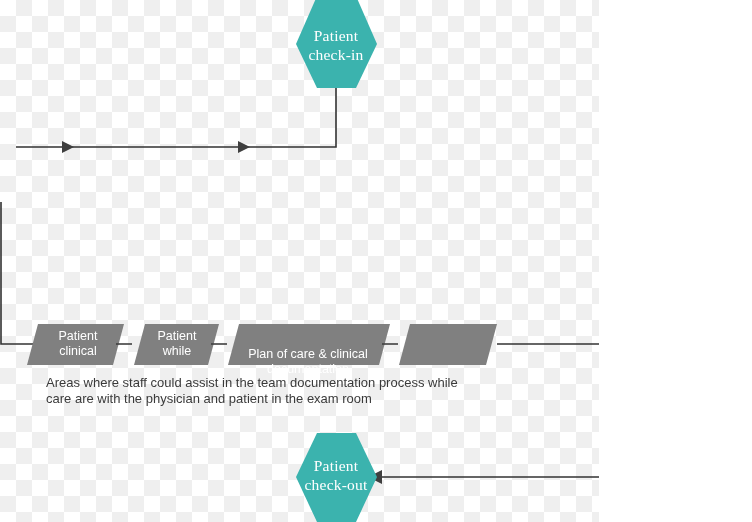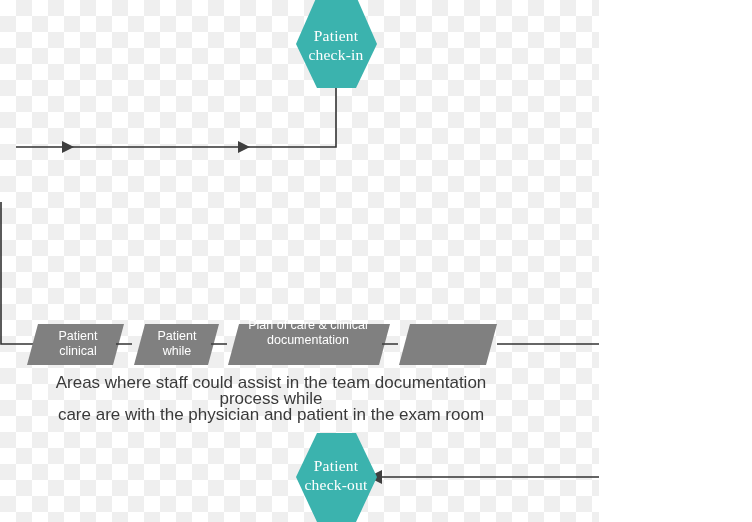--- a/index.html
+++ b/index.html
@@ -60,24 +60,23 @@
     text-align: center;
     pointer-events: none;
   }
 
   
   #caption {
     position: absolute;
     left: 46px;
     top: 375px;
     width: 450px;
-    text-align: center;
     color: #3a3a3a;
     font-family: "Liberation Sans", sans-serif;
-    font-size: 17px;
+    font-size: 13px;
     line-height: 16px;
   }
   #caption .cap-line { display: block; }
 </style>
 </head>
 <body>
 
 <div id="diagram-root">
 
   <svg id="diagram-svg" viewBox="0 0 752 522" xmlns="http://www.w3.org/2000/svg">
@@ -152,21 +151,21 @@
   <div class="stage-label" style="left:32px; top:329px; width:92px;">
     <span>Patient</span><br>
     <span>clinical</span>
   </div>
 
   <div class="stage-label" style="left:137px; top:329px; width:80px;">
     <span>Patient</span><br>
     <span>while</span>
   </div>
 
-  <div class="stage-label" style="left:226px; top:318px; width:164px;">
+  <div class="stage-label" style="left:226px; top:347px; width:164px;">
     <span>Plan of care &amp; clinical</span><br>
     <span>documentation</span>
   </div>
 
 
   <div id="caption">
     <span class="cap-line">Areas where staff could assist in the team documentation process while</span>
     <span class="cap-line">care are with the physician and patient in the exam room</span>
   </div>
 

